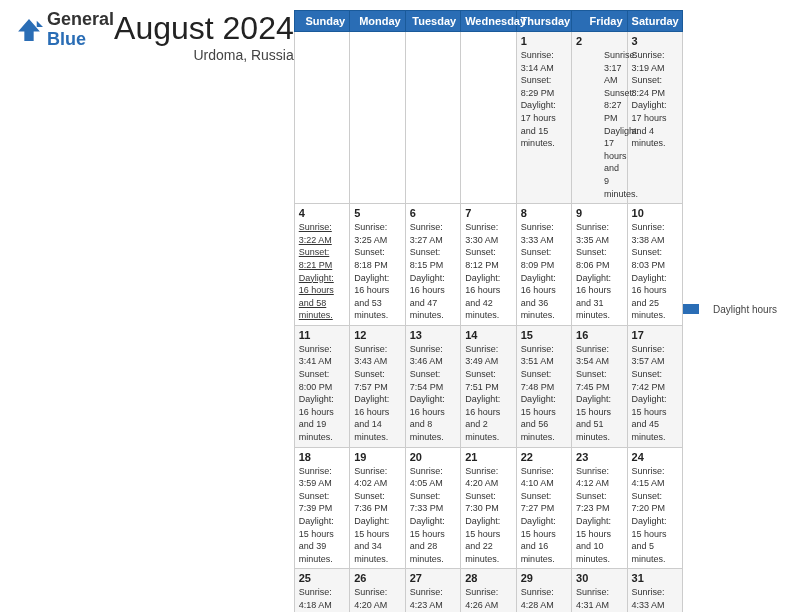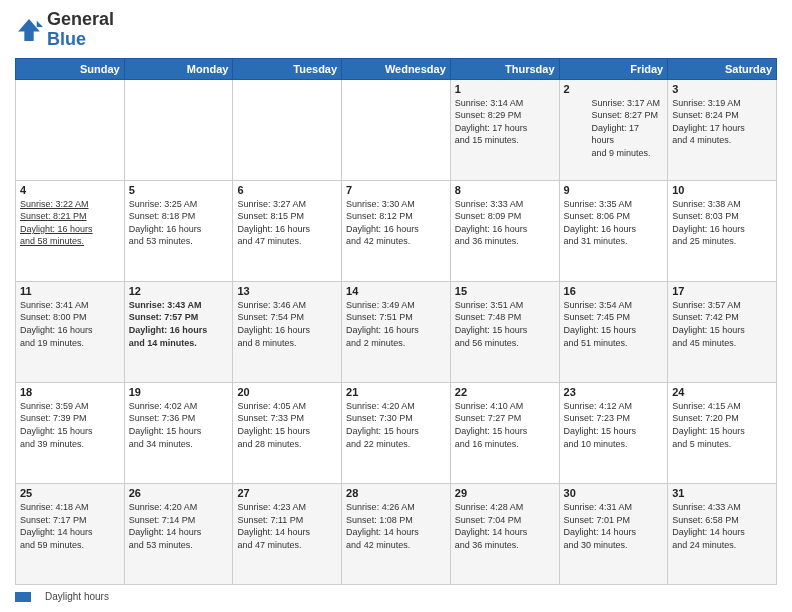--- a/index.html
+++ b/index.html
@@ -8,21 +8,21 @@
       background: #fff;
       width: 792px;
       height: 612px;
       overflow: hidden;
     }
     .page {
       width: 792px;
       height: 612px;
       padding: 10px 15px 10px 15px;
       display: flex;
-      flex-direction: column;
+      flex-direction: row;
     }
     .header {
       display: flex;
       justify-content: space-between;
       align-items: flex-start;
       margin-bottom: 8px;
     }
     .logo {
       display: flex;
       align-items: center;
@@ -117,20 +117,24 @@
     <div class="logo">
       <svg class="logo-icon" viewBox="0 0 36 36">
         <polygon points="18,4 32,20 24,20 24,32 12,32 12,20 4,20" fill="#2a6db5"></polygon>
         <polygon points="28,6 36,14 28,14" fill="#2a6db5"></polygon>
       </svg>
       <div class="logo-text">
         <span class="logo-general">General</span><br>
         <span class="logo-blue">Blue</span>
       </div>
     </div>
+    <div class="title-block">
+      <div class="month-title">August 2024</div>
+      <div class="subtitle">Urdoma, Russia</div>
+    </div>
   </div>
 
   <table class="calendar">
     <thead>
       <tr>
       <th>Sunday</th>
           <th>Monday</th>
           <th>Tuesday</th>
           <th>Wednesday</th>
           <th>Thursday</th>
@@ -220,21 +224,21 @@
         <tr>
           <td>
             <div class="day-number">11</div>
             <div class="day-info" style="white-space: pre-line;">Sunrise: 3:41 AM
 Sunset: 8:00 PM
 Daylight: 16 hours
 and 19 minutes.</div>
           </td>
           <td>
             <div class="day-number">12</div>
-            <div class="day-info" style="white-space: pre-line; font-weight: bold;">Sunrise: 3:43 AM
+            <div class="day-info" style="white-space: pre-line;">Sunrise: 3:43 AM
 Sunset: 7:57 PM
 Daylight: 16 hours
 and 14 minutes.</div>
           </td>
           <td>
             <div class="day-number">13</div>
             <div class="day-info" style="white-space: pre-line;">Sunrise: 3:46 AM
 Sunset: 7:54 PM
 Daylight: 16 hours
 and 8 minutes.</div>

